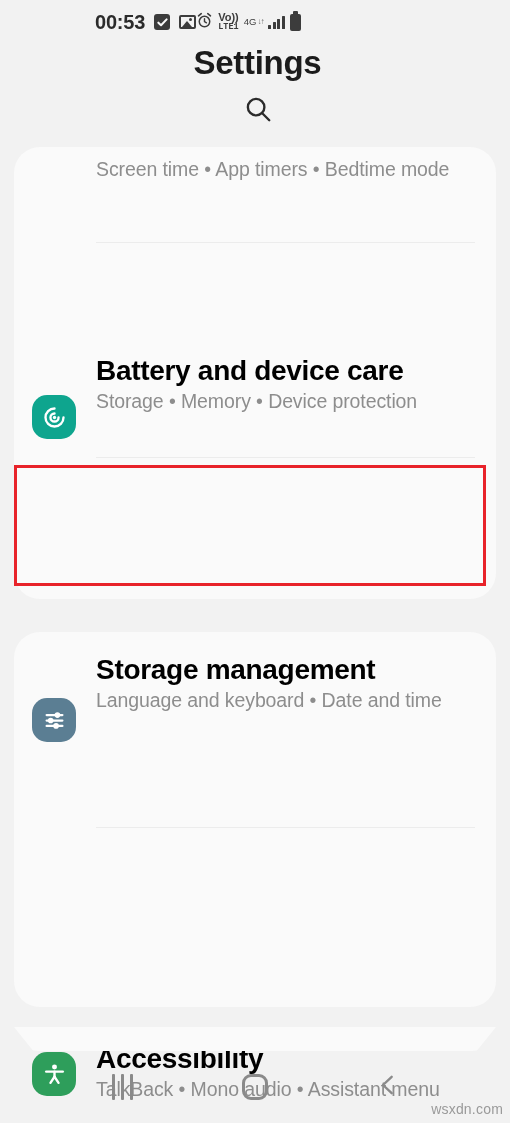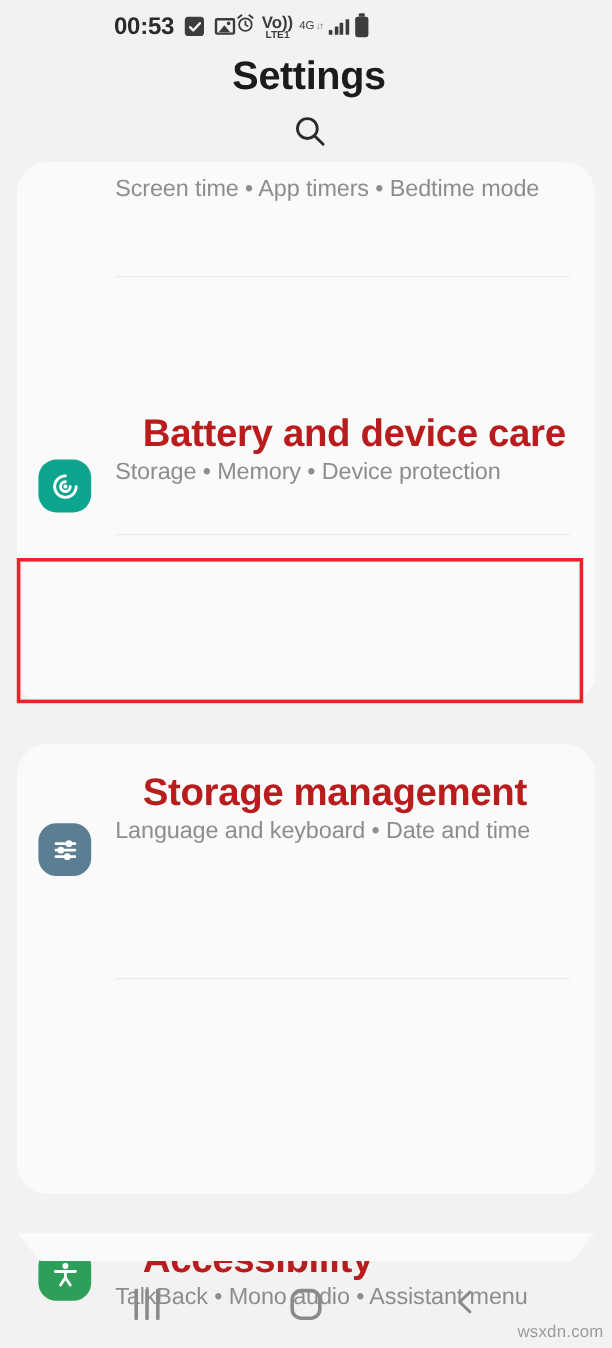--- a/index.html
+++ b/index.html
@@ -40,22 +40,22 @@
   }
   .badge-img::after {
     content:""; position:absolute; right:2px; top:1px;
     width:3px; height:3px; border-radius:50%; background:#3c3c3c;
   }
 
   .volte {
     display:flex; flex-direction:column; align-items:center;
     line-height:1.0; color:#3c3c3c; font-weight:700;
   }
-  .volte .t1 { font-size:14px; }
-  .volte .t2 { font-size:8.5px; }
+  .volte .t1 { font-size:11px; }
+  .volte .t2 { font-size:8.5px;font-family:Liberation Mono, monospace; }
   .netgrp { display:flex; align-items:center; gap:1px; }
   .net4g { font-size:9.5px; font-weight:400; color:#3c3c3c; line-height:1; }
   .arrows { font-size:8px; color:#6a6a6a; line-height:1; letter-spacing:-1px; }
 
   .bars { display:flex; align-items:flex-end; gap:1.5px; height:14px; }
   .bars i { display:block; width:3px; background:#3c3c3c; border-radius:0.5px; }
   .bars i:nth-child(1){height:4px}
   .bars i:nth-child(2){height:7px}
   .bars i:nth-child(3){height:10px}
   .bars i:nth-child(4){height:13.5px}
@@ -70,39 +70,39 @@
   .header {
     position:absolute; top:44px; left:0; width:510px; height:89px;
     display:flex; align-items:center; justify-content:space-between;
     padding:0 32px 0 37px;
     flex-direction:column;
   }
   .title { font-size:33px; font-weight:700; color:#1b1b1b; letter-spacing:-0.3px; }
   .search-btn { width:44px; height:44px; display:flex; align-items:center; justify-content:center; cursor:pointer; }
 
   
-  .content { position:absolute; top:135px; left:0; width:476px; height:888px; }
+  .content { position:absolute; top:147px; left:0; width:476px; height:888px; }
 
   .card {
     position:absolute; left:14px; width:482px;
     background:#fafafa; border-radius:26px;
   }
   #card-1 { top:0px;   height:452px; }
   #card-2 { top:485px; height:375px; }
 
   .row { position:relative; width:100%; }
   .row-ico {
     position:absolute; left:18px;
     width:44px; height:44px; border-radius:15px;
     display:flex; align-items:center; justify-content:center;
   }
   .row-txt { position:absolute; left:82px; right:18px; }
   .row-title {
-    font-size:32px; font-weight:700; color:#b91c1c;
-    line-height:1.13; letter-spacing:-0.3px;margin-left:23px;
+    font-size:28px; font-weight:700; color:#000000;
+    line-height:1.13; letter-spacing:-0.3px;
   }
   .row-sub {
     font-size:19.5px; font-weight:400; color:#8d8d8d;
     line-height:1.23; margin-top:3px; letter-spacing:-0.1px;
   }
   .divider {
     position:absolute; left:82px; right:21px; height:1px; background:#ececec;
   }
 
   

